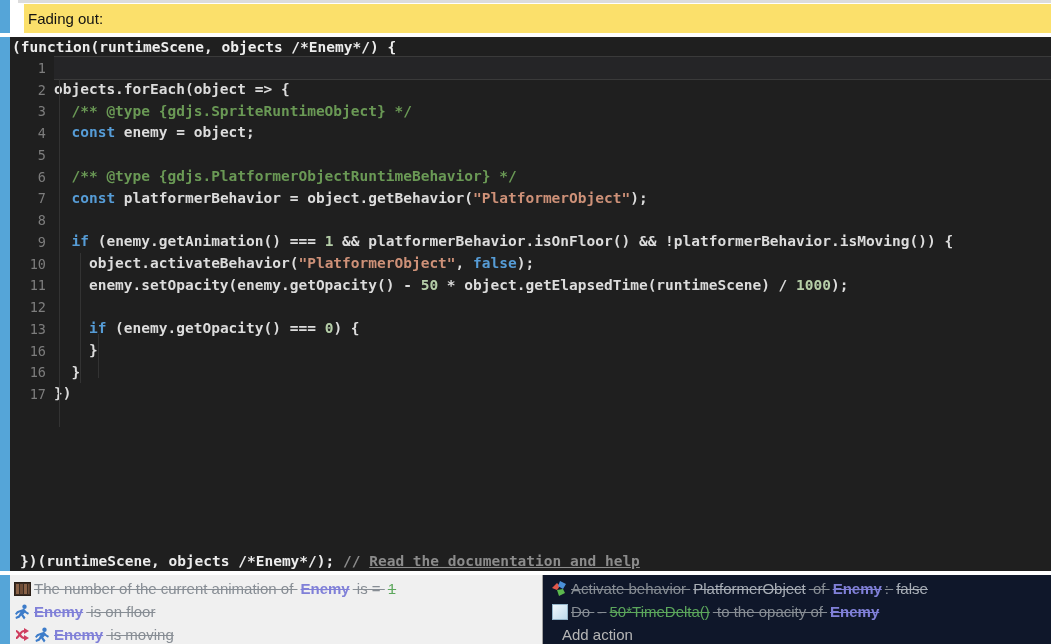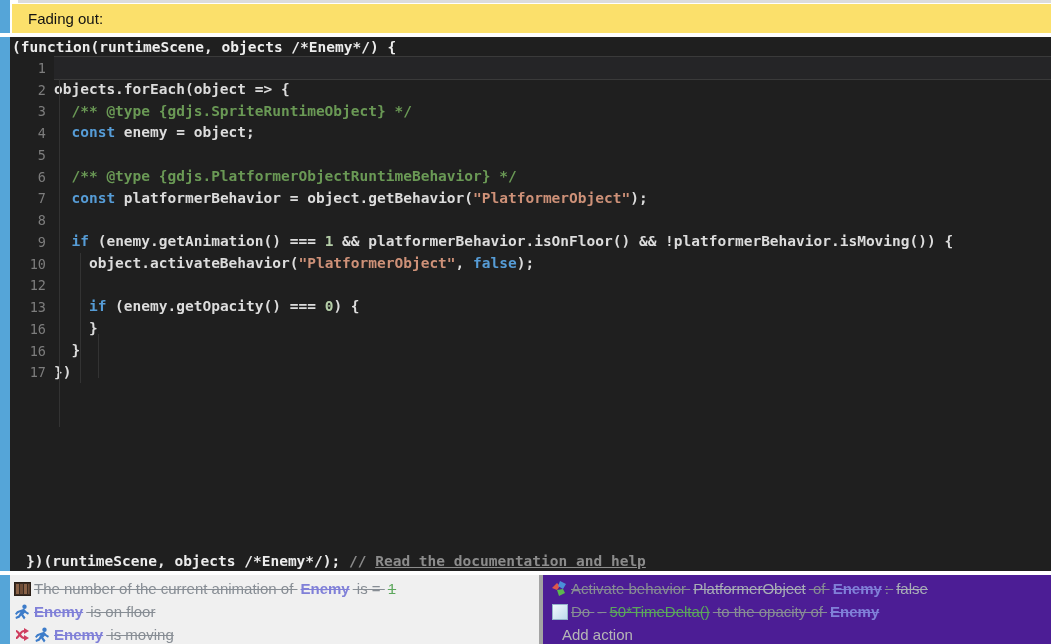--- a/index.html
+++ b/index.html
@@ -7,22 +7,22 @@
   .screen { position: relative; width: 1051px; height: 644px; background: #ffffff; }
 
   
   .accent-stripe { position: absolute; left: 0; top: 0; width: 10px; height: 644px; background: #55A5D8; z-index: 1; }
 
   
   .top-strip { position: absolute; left: 10px; top: 0; right: 0; height: 4px; background: #ffffff; z-index: 2; }
   .top-strip-inner { position: absolute; left: 8px; top: 0; right: 0; height: 3px; background: #dcdcdc; }
 
   
-  .comment-banner { position: absolute; left: 12px; top: 4px; right: 0; height: 29px; background: #FBE06B; z-index: 2;
-    display: flex; align-items: center; padding-left: 16px; font-size: 15px; color: #121212; }
+  .comment-banner { position: absolute; left: 24px; top: 4px; right: 0; height: 29px; background: #FBE06B; z-index: 2;
+    display: flex; align-items: center; padding-left: 4px; font-size: 15px; color: #121212; }
 
   .hsep { position: absolute; left: 0; right: 0; height: 4px; background: #ffffff; z-index: 3; }
   .hsep-1 { top: 33px; }
   .hsep-2 { top: 571px; }
 
   
   .editor { position: absolute; left: 10px; top: 37px; right: 0; height: 534px; background: #1f1f1f; z-index: 2;
     font-family: "DejaVu Sans Mono", monospace; font-size: 14.5px; font-weight: bold; color: #e6e6e6; }
   .code-header { height: 20px; line-height: 20px; padding-left: 2px; white-space: pre; color: #ececec; border-radius: 10px; }
   .code-lines { position: relative; }
@@ -32,29 +32,29 @@
   .code-line.current pre.code-text { background: #252527; box-shadow: 0 -1px 0 #3a3a3a, 0 1px 0 #3a3a3a; }
   .tok-plain   { color: #dcdcdc; }
   .tok-comment { color: #6A9955; }
   .tok-keyword { color: #569CD6; }
   .tok-string  { color: #CE9178; }
   .tok-number  { color: #B5CEA8; }
   .indent-guide { position: absolute; width: 1px; background: #333333; }
   .guide-a { left: 49px; top: 22px; height: 348px; }
   .guide-b { left: 70px; top: 196px; height: 130px; }
   .guide-c { left: 88px; top: 277px; height: 44px; }
-  .code-footer { position: absolute; left: 0; right: 0; top: 514px; height: 20px; line-height: 20px; padding-left: 16px; white-space: pre; }
+  .code-footer { position: absolute; left: 0; right: 0; top: 514px; height: 20px; line-height: 20px; padding-left: 10px; white-space: pre; }
   .footer-code { color: #ececec; }
   .footer-comment { color: #8C8C8C; }
   .footer-link { color: #8C8C8C; text-decoration: underline; cursor: pointer; }
 
   
   .events { position: absolute; left: 10px; top: 575px; right: 0; height: 69px; z-index: 2; display: flex; font-size: 15px; }
-  .conditions-col { width: 533px; background: #f0f0f0; border-right: 4px solid #a3a3a3; padding: 2px 0 0 4px; }
-  .actions-col { flex: 1; background: #4c1d95; padding: 2px 0 0 8px; }
+  .conditions-col { width: 533px; background: #f0f0f0; border-right: 1px solid #a3a3a3; padding: 2px 0 0 4px; }
+  .actions-col { flex: 1; background: #0f172a; padding: 2px 0 0 8px; }
   .event-row { display: flex; align-items: center; height: 23px; gap: 3px; cursor: default; }
   .event-row .icon { display: inline-flex; width: 17px; height: 17px; align-items: center; justify-content: center; flex: 0 0 auto; }
   .seg { white-space: pre; }
   .event-row.struck .seg { text-decoration: line-through; }
   .seg-gray      { color: #878d94; }
   .seg-lightgray { color: #a8aeb6; }
   .seg-object    { color: #8080d8; font-weight: bold; }
   .seg-green     { color: #5ca75c; }
   .seg-placeholder { color: #b6b6b6; margin-left: 11px; }
 </style>
@@ -113,20 +113,24 @@
         </div>
         <div class="code-line">
           <div class="gutter">9</div>
           <pre class="code-text"><span class="tok-plain">  </span><span class="tok-keyword">if</span><span class="tok-plain"> (enemy.getAnimation() === </span><span class="tok-number">1</span><span class="tok-plain"> &amp;&amp; platformerBehavior.isOnFloor() &amp;&amp; !platformerBehavior.isMoving()) {</span></pre>
         </div>
         <div class="code-line">
           <div class="gutter">10</div>
           <pre class="code-text"><span class="tok-plain">    object.activateBehavior(</span><span class="tok-string">"PlatformerObject"</span><span class="tok-plain">, </span><span class="tok-keyword">false</span><span class="tok-plain">);</span></pre>
         </div>
         <div class="code-line">
+          <div class="gutter">11</div>
+          <pre class="code-text"><span class="tok-plain">    enemy.setOpacity(enemy.getOpacity() - </span><span class="tok-number">50</span><span class="tok-plain"> * object.getElapsedTime(runtimeScene) / </span><span class="tok-number">1000</span><span class="tok-plain">);</span></pre>
+        </div>
+        <div class="code-line">
           <div class="gutter">12</div>
           <pre class="code-text"></pre>
         </div>
         <div class="code-line">
           <div class="gutter">13</div>
           <pre class="code-text"><span class="tok-plain">    </span><span class="tok-keyword">if</span><span class="tok-plain"> (enemy.getOpacity() === </span><span class="tok-number">0</span><span class="tok-plain">) {</span></pre>
         </div>
         <div class="code-line">
           <div class="gutter">16</div>
           <pre class="code-text"><span class="tok-plain">    }</span></pre>

